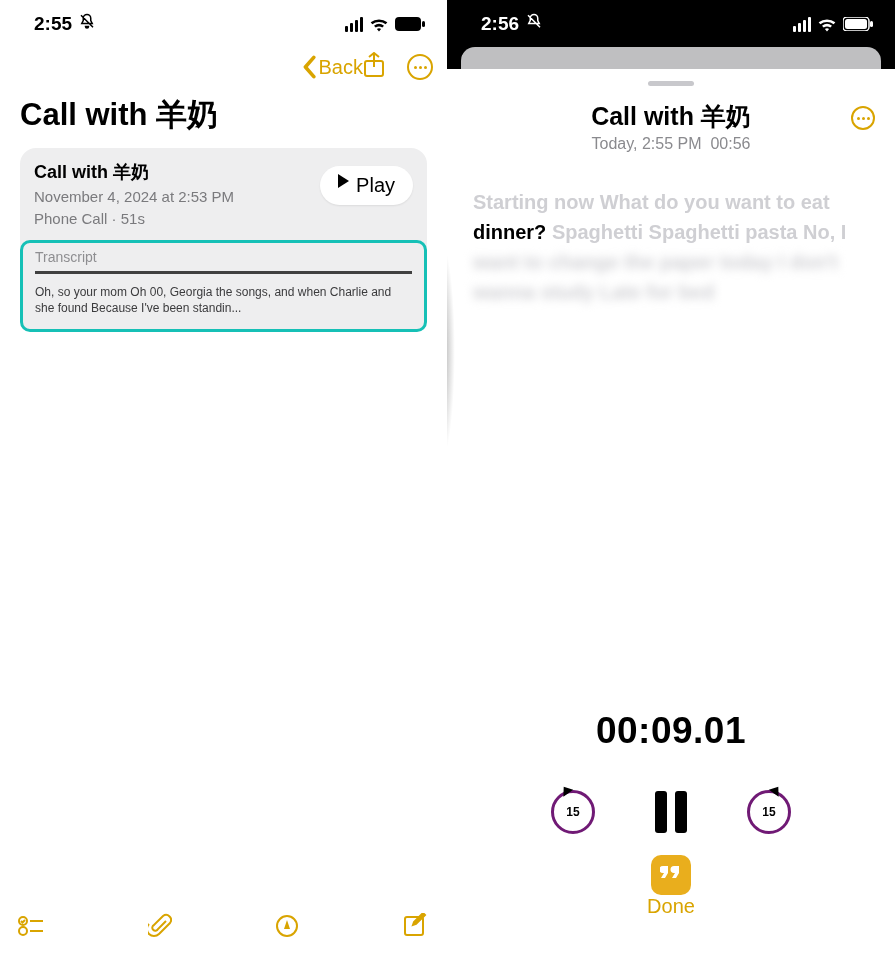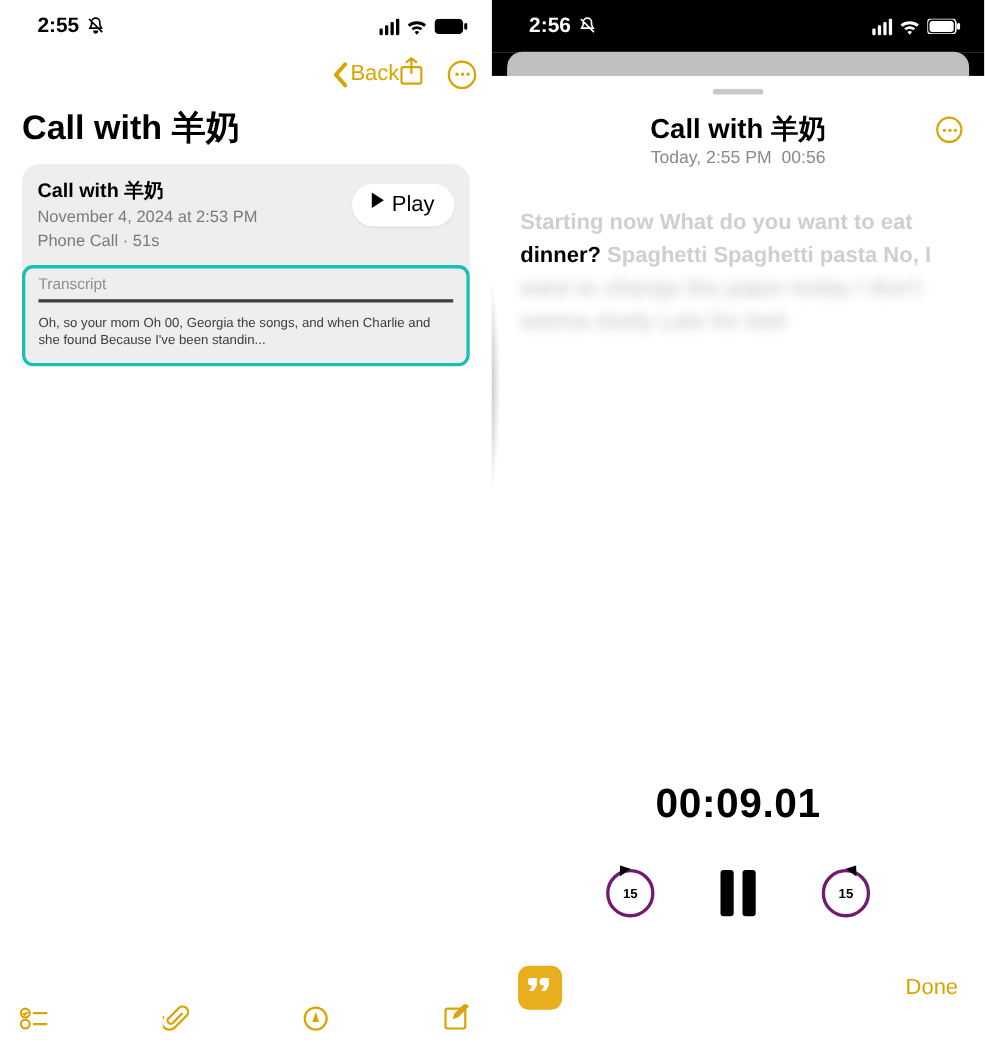--- a/index.html
+++ b/index.html
@@ -25,21 +25,21 @@
   .statusbar {
     height: 48px;
     display: flex;
     align-items: center;
     justify-content: space-between;
     padding: 0 22px 0 34px;
     font-size: 19px;
     font-weight: 600;
   }
   .statusbar.dark { background:#000; color:#fff; }
-  .stat-left { display:flex; align-items:center; gap:6px; }
+  .stat-left { display:flex; gap:6px; }
   .stat-right { display:flex; align-items:center; gap:6px; }
   .signal { display:flex; align-items:flex-end; gap:2px; }
   .signal .bar { width:3px; background:currentColor; border-radius:1px; }
   .signal .b1{height:6px}.signal .b2{height:9px}.signal .b3{height:12px}.signal .b4{height:15px}
   .wifi-icon, .battery-icon, .bell-icon { display:inline-flex; }
 
   .breadcrumb-dark {
     background:#000; color:#fff; font-size:13px; padding:0 14px 6px 14px;
     display:flex; align-items:center; gap:3px;
   }
@@ -161,20 +161,21 @@
   }
   .skip-back::before { border-bottom:8px solid #000; left:6px; transform:rotate(-35deg); }
   .skip-fwd::before  { border-bottom:8px solid #000; right:6px; transform:rotate(35deg); }
   .pause-btn { display:flex; gap:8px; }
   .pause-btn .pb { width:12px; height:42px; background:#000; border-radius:3px; }
 
   .bottom-right {
     position:absolute; bottom:34px; left:0; right:0;
     display:flex; align-items:center; justify-content:space-between;
     padding: 0 24px;
+    flex-direction: column;
   }
   .quote-btn {
     width:40px; height:40px; background:#e9ae1d; border-radius:10px;
     display:flex; align-items:center; justify-content:center;
     color:#fff; font-size:16px; font-weight:700;
   }
   .done-txt { color:#d9a400; font-size:20px; font-weight:400; }
 
 </style>
 </head>

